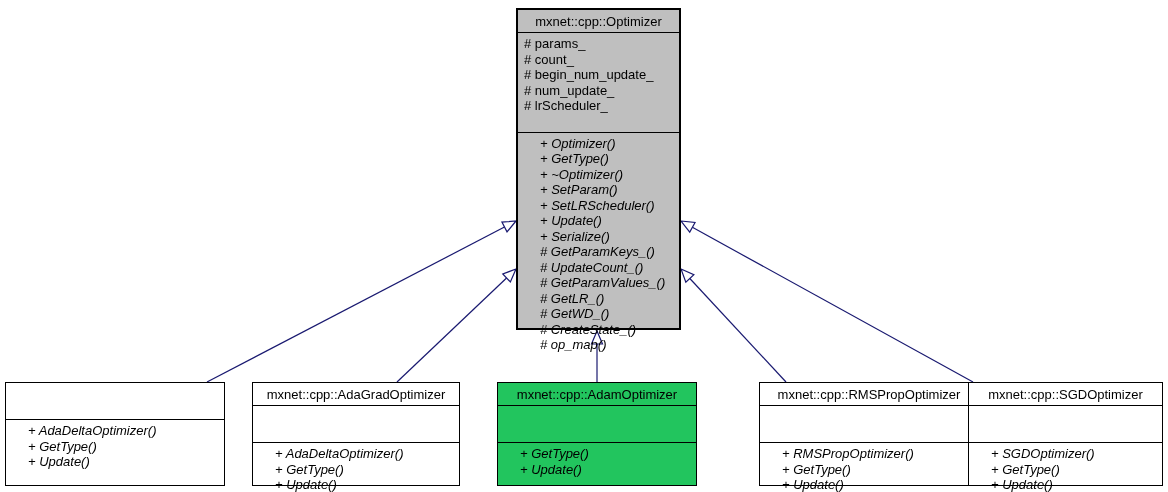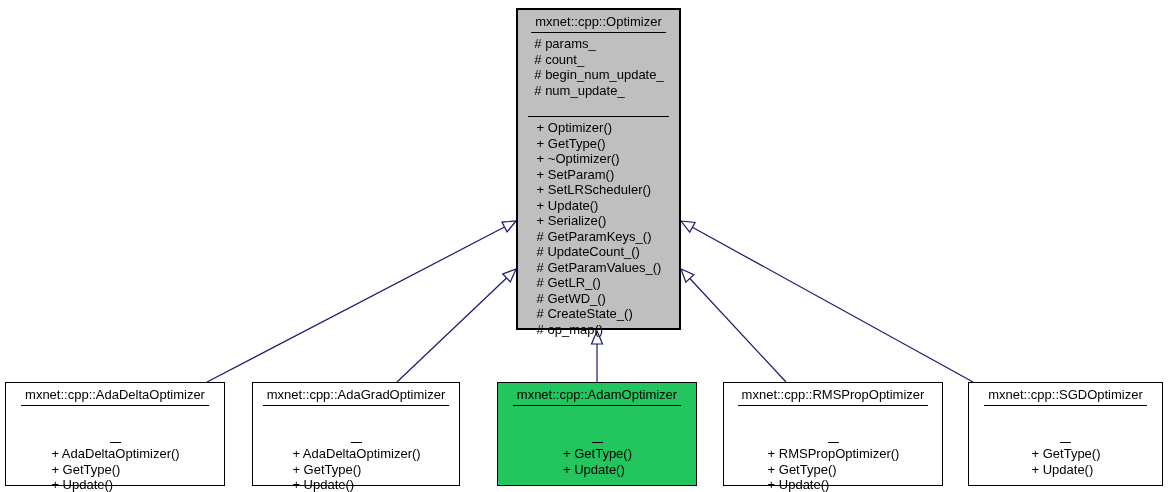--- a/index.html
+++ b/index.html
@@ -14,40 +14,40 @@
   }
   svg.edge-layer { position:absolute; left:0; top:0; }
   .class-node {
     position:absolute;
     box-sizing:border-box;
     background:#ffffff;
     border:1px solid #000;
     display:flex;
     flex-direction:column;
     cursor:pointer;
-    align-items:center;
   }
   .class-node.base { border-width:2px; }
   .title-row {
     flex:0 0 auto;
     text-align:center;
     padding:4px 4px 3px 4px;
     border-bottom:1px solid #000;
     white-space:nowrap;
     overflow:hidden;
   }
   .fields-compartment {
     flex:0 0 auto;
     padding:3px 5px 18px 6px;
     border-bottom:1px solid #000;
     min-height:15px;
   }
   .methods-compartment {
     flex:1 1 auto;
-    padding:3px 5px 2px 6px;
+    padding:3px 5px 2px 22px;
+    font-style:italic;
   }
   .member-row {
     line-height:15.5px;
     white-space:nowrap;
   }
 </style>
 </head>
 <body>
 
 <div class="stage">
@@ -73,40 +73,40 @@
         <polygon points="681,221 695.0398325315209,222.46051445964986 689.7285982234309,232.09331208674485" fill="#ffffff" stroke="#191970" stroke-width="1.2"></polygon>
       </g>
     </svg>
     <div class="class-node base" style="left: 516px; top: 8px; width: 165px; height: 322px; background: rgb(191, 191, 191);">
       <div class="title-row">mxnet::cpp::Optimizer</div>
       <div class="fields-compartment">
         <div class="member-row"># params_</div>
         <div class="member-row"># count_</div>
         <div class="member-row"># begin_num_update_</div>
         <div class="member-row"># num_update_</div>
+        <div class="member-row"># lrScheduler_</div>
       </div>
       <div class="methods-compartment">
         <div class="member-row">+ Optimizer()</div>
         <div class="member-row">+ GetType()</div>
         <div class="member-row">+ ~Optimizer()</div>
         <div class="member-row">+ SetParam()</div>
         <div class="member-row">+ SetLRScheduler()</div>
         <div class="member-row">+ Update()</div>
         <div class="member-row">+ Serialize()</div>
         <div class="member-row"># GetParamKeys_()</div>
         <div class="member-row"># UpdateCount_()</div>
         <div class="member-row"># GetParamValues_()</div>
         <div class="member-row"># GetLR_()</div>
         <div class="member-row"># GetWD_()</div>
         <div class="member-row"># CreateState_()</div>
         <div class="member-row"># op_map()</div>
       </div>
     </div>
     <div class="class-node" style="left: 5px; top: 382px; width: 220px; height: 104px; background: rgb(255, 255, 255);">
-      <div class="title-row">mxnet::cpp::AdaDeltaOptimizer</div>
       <div class="fields-compartment"></div>
       <div class="methods-compartment">
         <div class="member-row">+ AdaDeltaOptimizer()</div>
         <div class="member-row">+ GetType()</div>
         <div class="member-row">+ Update()</div>
       </div>
     </div>
     <div class="class-node" style="left: 252px; top: 382px; width: 208px; height: 104px; background: rgb(255, 255, 255);">
       <div class="title-row">mxnet::cpp::AdaGradOptimizer</div>
       <div class="fields-compartment"></div>
@@ -117,30 +117,31 @@
       </div>
     </div>
     <div class="class-node" style="left: 497px; top: 382px; width: 200px; height: 104px; background: #22c55e;">
       <div class="title-row">mxnet::cpp::AdamOptimizer</div>
       <div class="fields-compartment"></div>
       <div class="methods-compartment">
         <div class="member-row">+ GetType()</div>
         <div class="member-row">+ Update()</div>
       </div>
     </div>
-    <div class="class-node" style="left: 723px; top: 382px; width: 220px; height: 104px; background: rgb(255, 255, 255);">
+    <div class="class-node" style="left: 759px; top: 382px; width: 220px; height: 104px; background: rgb(255, 255, 255);">
       <div class="title-row">mxnet::cpp::RMSPropOptimizer</div>
       <div class="fields-compartment"></div>
       <div class="methods-compartment">
         <div class="member-row">+ RMSPropOptimizer()</div>
         <div class="member-row">+ GetType()</div>
         <div class="member-row">+ Update()</div>
       </div>
     </div>
     <div class="class-node" style="left: 968px; top: 382px; width: 195px; height: 104px; background: rgb(255, 255, 255);">
       <div class="title-row">mxnet::cpp::SGDOptimizer</div>
       <div class="fields-compartment"></div>
       <div class="methods-compartment">
+        <div class="member-row">+ SGDOptimizer()</div>
         <div class="member-row">+ GetType()</div>
         <div class="member-row">+ Update()</div>
       </div>
     </div>
   </div>
 
 </body></html>

